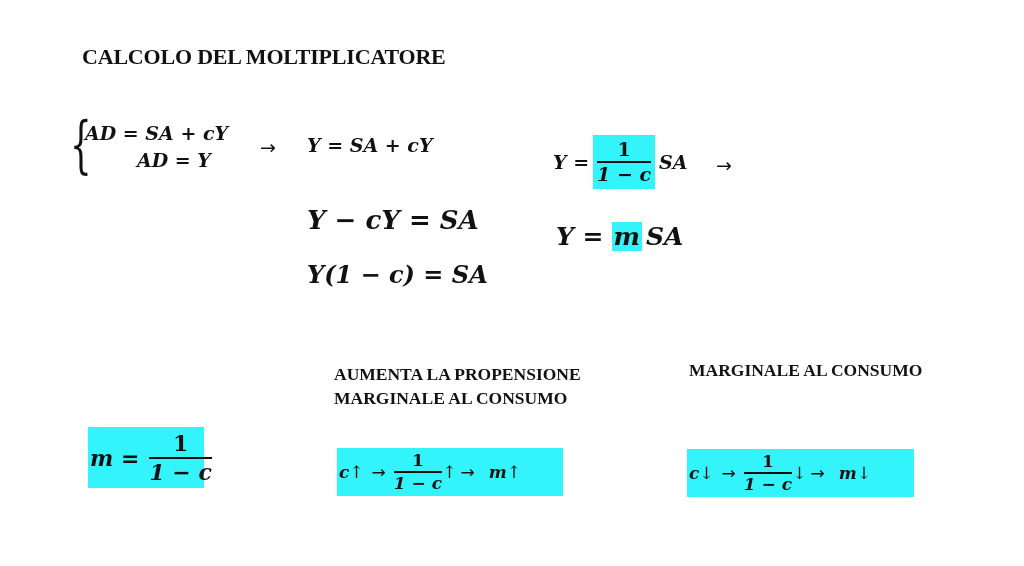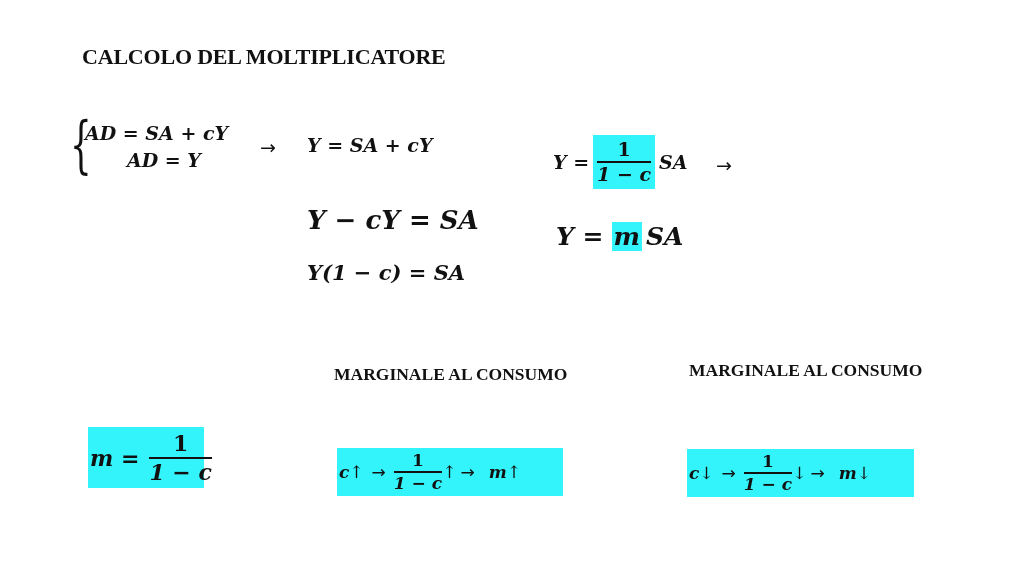--- a/index.html
+++ b/index.html
@@ -15,26 +15,26 @@
   .math {
     font-family: "DejaVu Serif", serif; font-weight: bold; font-style: italic; white-space: nowrap;
   }
   .up { font-style: normal; }
   .plain { font-style: normal; font-weight: normal; }
   .brace {
     left: 70px; top: 114px; font-family: "DejaVu Serif", serif; font-size: 62px; font-weight: normal;
     line-height: 1; transform: scaleX(0.55); transform-origin: left top;
   }
   .sys1 { left: 85px; top: 122px; font-size: 19px; }
-  .sys2 { left: 127px; top: 149px; font-size: 19px; }
+  .sys2 { left: 137px; top: 149px; font-size: 19px; }
   .arrow-r { font-family: "DejaVu Sans", sans-serif; font-weight: normal; font-style: normal; }
   .a1 { left: 260px; top: 136px; font-size: 19px; }
   .eq1 { left: 307px; top: 134px; font-size: 19px; }
   .eq2 { left: 307px; top: 205px; font-size: 26px; }
-  .eq3 { left: 307px; top: 260px; font-size: 21px; }
+  .eq3 { left: 307px; top: 260px; font-size: 24px; }
 
   .frac { display: inline-flex; flex-direction: column; align-items: center; vertical-align: middle; }
   .frac .num { line-height: 1.1; }
   .frac .bar { height: 2px; background: #111; align-self: stretch; margin: 1px 0; }
   .frac .den { line-height: 1.1; text-align: center; }
 
   .hl { background: #33f4fa; }
 
   .yfrac { left: 553px; top: 135px; font-size: 19px; display: flex; align-items: center; height: 54px; }
   .yfrac .frac { padding: 0 4px; margin: 0 4px; height: 54px; justify-content: center; }
@@ -81,20 +81,21 @@
 </div>
 <div class="abs arrow-r a2">→</div>
 
 <div class="abs math ym">
   <span>Y =</span>
   <span class="mbox hl">m</span>
   <span>SA</span>
 </div>
 
 <div class="abs label l1">
+  <div>AUMENTA LA PROPENSIONE</div>
   <div>MARGINALE AL CONSUMO</div>
 </div>
 <div class="abs label l2">
   <div>MARGINALE AL CONSUMO</div>
 </div>
 
 <div class="abs math box hl bm">
   <span>m =</span>
   <span class="frac">
     <span class="num up">1</span>

